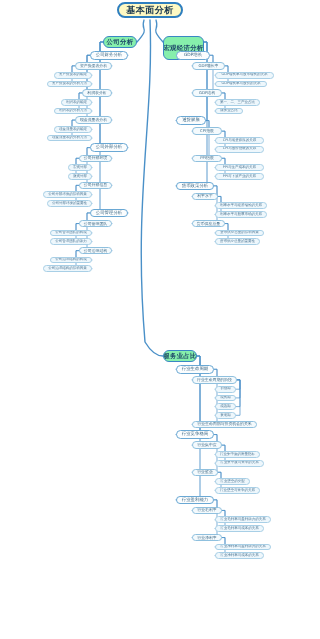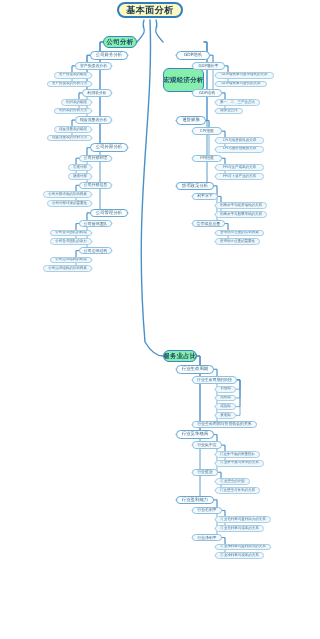--- a/index.html
+++ b/index.html
@@ -135,21 +135,21 @@
       <div class="node l3" style="left: 79px; top: 181.6px; width: 33px; height: 7.5px;">公司外部信息</div>
       <div class="node l4" style="left: 43px; top: 191.3px; width: 49px; height: 6.8px;">公司外部环境的影响因素</div>
       <div class="node l4" style="left: 47px; top: 200px; width: 45px; height: 6.8px;">公司外部环境的重要性</div>
       <div class="node l2" style="left: 90px; top: 208.7px; width: 38px; height: 8.5px;">公司管理分析</div>
       <div class="node l3" style="left: 79px; top: 219.8px; width: 33px; height: 7.5px;">公司管理团队</div>
       <div class="node l4" style="left: 50px; top: 229.5px; width: 42px; height: 6.8px;">公司管理团队的构成</div>
       <div class="node l4" style="left: 50px; top: 238.2px; width: 42px; height: 6.8px;">公司管理团队的能力</div>
       <div class="node l3" style="left: 79px; top: 246.9px; width: 33px; height: 7.5px;">公司治理结构</div>
       <div class="node l4" style="left: 50px; top: 256.6px; width: 42px; height: 6.8px;">公司治理结构的构成</div>
       <div class="node l4" style="left: 43px; top: 265.3px; width: 49px; height: 6.8px;">公司治理结构的影响因素</div>
-      <div class="node l1" style="left: 163px; top: 36px; width: 41px; height: 24px; margin-top: 32px;">宏观经济分析</div>
+      <div class="node l1" style="left: 163px; top: 36px; width: 41px; height: 24px;">宏观经济分析</div>
       <div class="node l2" style="left: 176px; top: 51px; width: 34px; height: 8.5px;">GDP增长</div>
       <div class="node l3" style="left: 192px; top: 62.1px; width: 33px; height: 7.5px;">GDP增长率</div>
       <div class="node l4" style="left: 215px; top: 71.8px; width: 59px; height: 6.8px;">GDP增长率与股市增长的关系</div>
       <div class="node l4" style="left: 215px; top: 80.5px; width: 52px; height: 6.8px;">GDP增长率与股价的关系</div>
       <div class="node l3" style="left: 192px; top: 89.2px; width: 30px; height: 7.5px;">GDP结构</div>
       <div class="node l4" style="left: 215px; top: 98.9px; width: 45px; height: 6.8px;">第一、二、三产业占比</div>
       <div class="node l4" style="left: 215px; top: 107.6px; width: 28px; height: 6.8px;">服务业占比</div>
       <div class="node l2" style="left: 176px; top: 116.3px; width: 30px; height: 8.5px;">通货膨胀</div>
       <div class="node l3" style="left: 192px; top: 127.4px; width: 30px; height: 7.5px;">CPI指数</div>
       <div class="node l4" style="left: 215px; top: 137.1px; width: 49px; height: 6.8px;">CPI与通货膨胀的关系</div>

